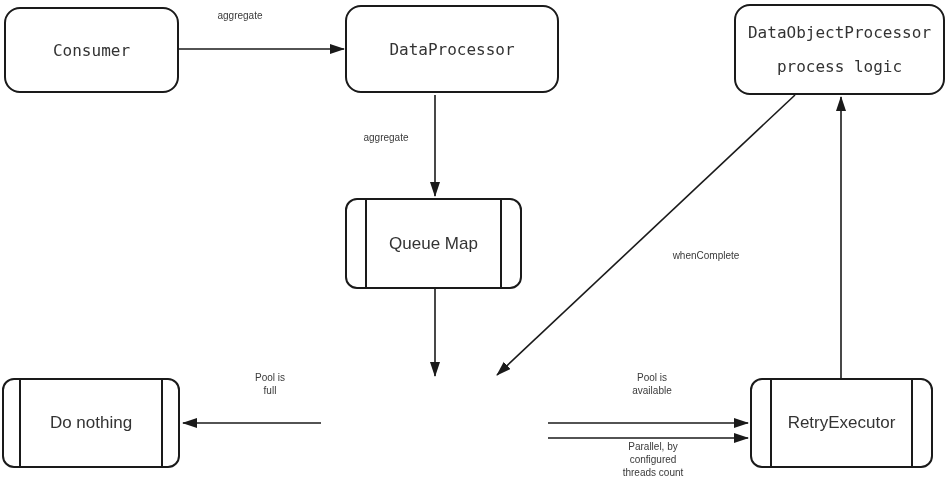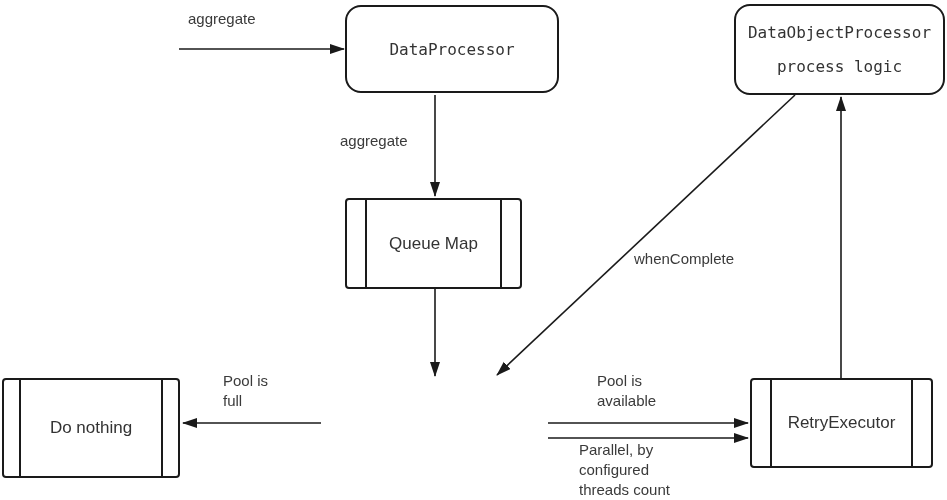--- a/index.html
+++ b/index.html
@@ -30,43 +30,44 @@
     text-align:center;
     color:var(--text);
   }
   .rounded{
     border-radius:16px;
     font-family:"DejaVu Sans Mono","Liberation Mono",monospace;
     font-size:16px;
   }
   .rounded.two-line{flex-direction:column;gap:15px;}
   .sub{
-    border-radius:4px;
+    border-radius:12px;
     font-size:17px;
   }
   .sub::before,.sub::after{
     content:"";
     position:absolute;top:-1px;bottom:-1px;width:0;
     border-left:2px solid var(--stroke);
   }
   .sub::before{left:var(--bar,16px);}
   .sub::after{right:var(--bar,16px);}
   .edge-label{
     position:absolute;
-    font-size:15px;
+    font-size:10px;
     line-height:1.32;
     color:var(--label);
+    text-align:center;
     white-space:pre-line;
   }
   #n-consumer{left:4px;top:7px;width:175px;height:86px;}
   #n-dataprocessor{left:345px;top:5px;width:214px;height:88px;}
   #n-dataobjectprocessor{left:734px;top:4px;width:211px;height:91px;text-align:right;}
   #n-queuemap{left:345px;top:198px;width:177px;height:91px;--bar:18px;}
   #n-processdataobjects{left:321px;top:378px;width:227px;height:90px;--bar:23px;}
-  #n-donothing{left:2px;top:378px;width:178px;height:100px;--bar:15px;}
+  #n-donothing{left:2px;top:378px;width:178px;height:90px;--bar:15px;}
   #n-retryexecutor{left:750px;top:378px;width:183px;height:90px;--bar:18px;}
   #lbl-aggregate-top{left:188px;top:9px;width:104px;}
   #lbl-aggregate-mid{left:340px;top:131px;width:92px;}
   #lbl-override{left:438px;top:123px;width:86px;}
   #lbl-whencomplete{left:634px;top:249px;width:144px;}
   #lbl-pool-full{left:223px;top:371px;width:94px;}
   #lbl-pool-available{left:597px;top:371px;width:110px;}
   #lbl-parallel{left:579px;top:440px;width:148px;}
 </style>
 </head>
@@ -83,20 +84,23 @@
     <line x1="179" y1="49" x2="344" y2="49" marker-end="url(#arrow)"></line>
     <line x1="435" y1="95" x2="435" y2="196" marker-end="url(#arrow)"></line>
     <line x1="435" y1="289" x2="435" y2="376" marker-end="url(#arrow)"></line>
     <line x1="795" y1="95" x2="497" y2="375" marker-end="url(#arrow)"></line>
     <line x1="841" y1="378" x2="841" y2="97" marker-end="url(#arrow)"></line>
     <line x1="321" y1="423" x2="183" y2="423" marker-end="url(#arrow)"></line>
     <line x1="548" y1="423" x2="748" y2="423" marker-end="url(#arrow)"></line>
     <line x1="548" y1="438" x2="748" y2="438" marker-end="url(#arrow)"></line>
   </svg>
 
+  <div class="node rounded" id="n-consumer">
+    <span>Consumer</span>
+  </div>
 
   <div class="node rounded" id="n-dataprocessor">
     <span>DataProcessor</span>
   </div>
 
   <div class="node rounded two-line" id="n-dataobjectprocessor">
     <span>DataObjectProcessor</span>
     <span>process logic</span>
   </div>
 

